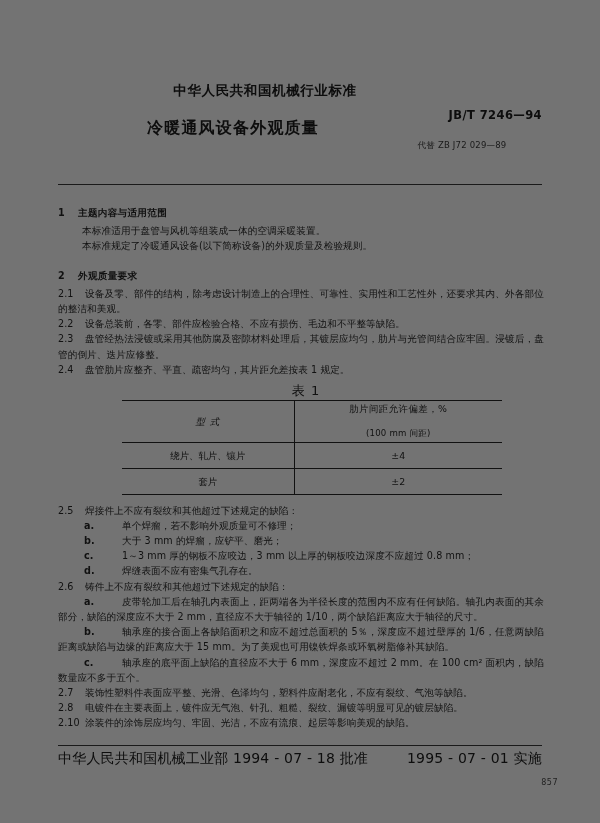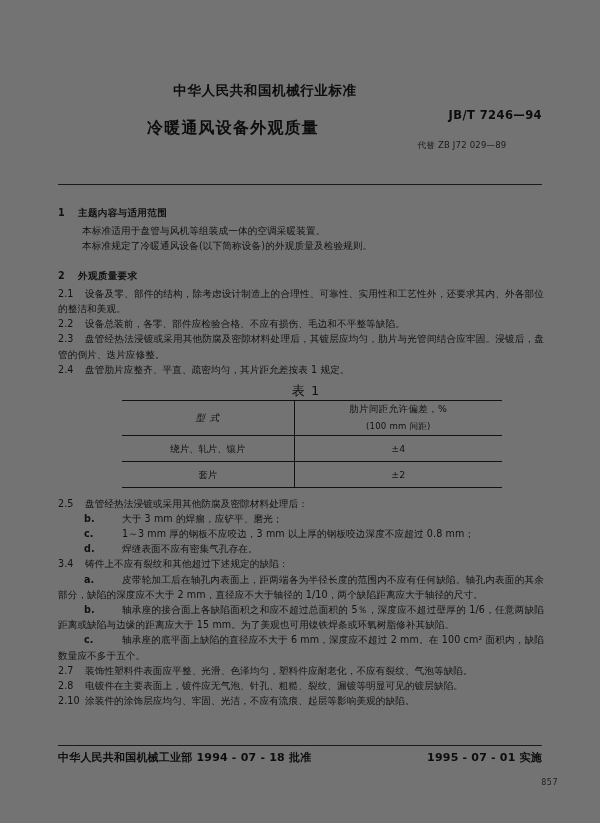--- a/index.html
+++ b/index.html
@@ -171,31 +171,31 @@
     height: 25px;
   }
   table.spec .col-left {
     width: 172px;
     border-right: 1.1px solid #111;
   }
   table.spec .col-right {
     width: 208px;
   }
   .hdr-l1 { letter-spacing: 0.5px; }
-  .hdr-l2 { font-size: 8.6px; margin-top: 3px; letter-spacing: 0.2px; text-align: center; }
+  .hdr-l2 { font-size: 8.6px; margin-top: 10px; letter-spacing: 0.2px; text-align: center; }
   .type-label { letter-spacing: 1px; font-style: italic; }
   
   .footer {
     position: absolute;
     left: 58px;
     top: 750px;
     width: 484px;
     height: 20px;
-    font-size: 11px;
-    font-weight: bold;
+    font-size: 14px;
+    font-weight: normal;
     color: #0d0d0d;
   }
   .footer-left {
     position: absolute;
     left: 0;
     top: 0;
     letter-spacing: 0.2px;
   }
   .footer-right {
     position: absolute;
@@ -276,34 +276,37 @@
         </tr>
         <tr class="row">
           <td class="col-left">套片</td>
           <td class="col-right">±2</td>
         </tr>
       </tbody>
         </table>
     </div>
 
     <div class="clause">
-      <span class="cnum">2.5</span><span>盘管经热法浸镀或采用其他防腐及密隙材料处理后：</span>
+      <span class="cnum">2.5</span><span>焊接件上不应有裂纹和其他超过下述规定的缺陷：</span>
+    </div>
+    <div class="sub-item">
+      <span class="letter">a.</span><span>单个焊瘤，若不影响外观质量可不修理；</span>
     </div>
     <div class="sub-item">
       <span class="letter">b.</span><span>大于 3 mm 的焊瘤，应铲平、磨光；</span>
     </div>
     <div class="sub-item">
       <span class="letter">c.</span><span>1～3 mm 厚的钢板不应咬边，3 mm 以上厚的钢板咬边深度不应超过 0.8 mm；</span>
     </div>
     <div class="sub-item">
       <span class="letter">d.</span><span>焊缝表面不应有密集气孔存在。</span>
     </div>
 
     <div class="clause">
-      <span class="cnum">3.4</span><span>铸件上不应有裂纹和其他超过下述规定的缺陷：</span>
+      <span class="cnum">2.6</span><span>铸件上不应有裂纹和其他超过下述规定的缺陷：</span>
     </div>
     <div class="sub-item wrap">
       <span class="letter">a.</span><span>皮带轮加工后在轴孔内表面上，距两端各为半径长度的范围内不应有任何缺陷。轴孔内表面的其余部分，缺陷的深度应不大于 2 mm，直径应不大于轴径的 1/10，两个缺陷距离应大于轴径的尺寸。</span>
     </div>
     <div class="sub-item wrap">
       <span class="letter">b.</span><span>轴承座的接合面上各缺陷面积之和应不超过总面积的 5％，深度应不超过壁厚的 1/6，任意两缺陷距离或缺陷与边缘的距离应大于 15 mm。为了美观也可用镍铁焊条或环氧树脂修补其缺陷。</span>
     </div>
     <div class="sub-item wrap">
       <span class="letter">c.</span><span>轴承座的底平面上缺陷的直径应不大于 6 mm，深度应不超过 2 mm。在 100 cm² 面积内，缺陷数量应不多于五个。</span>
     </div>

